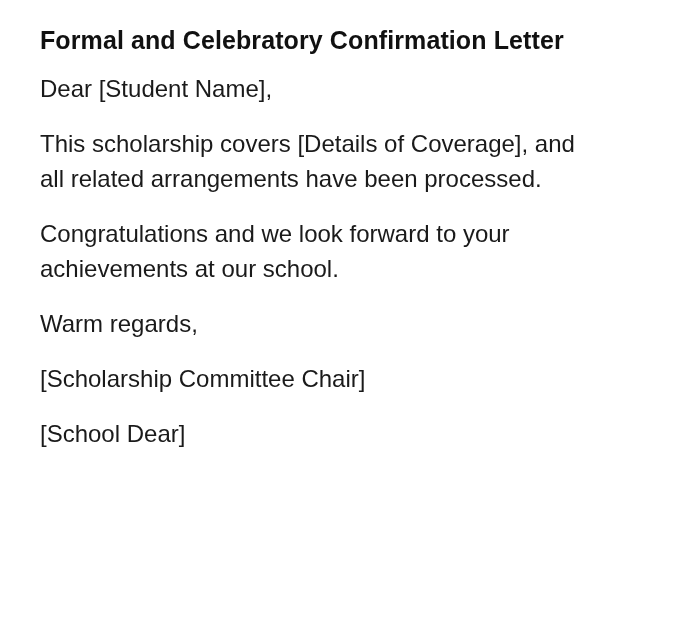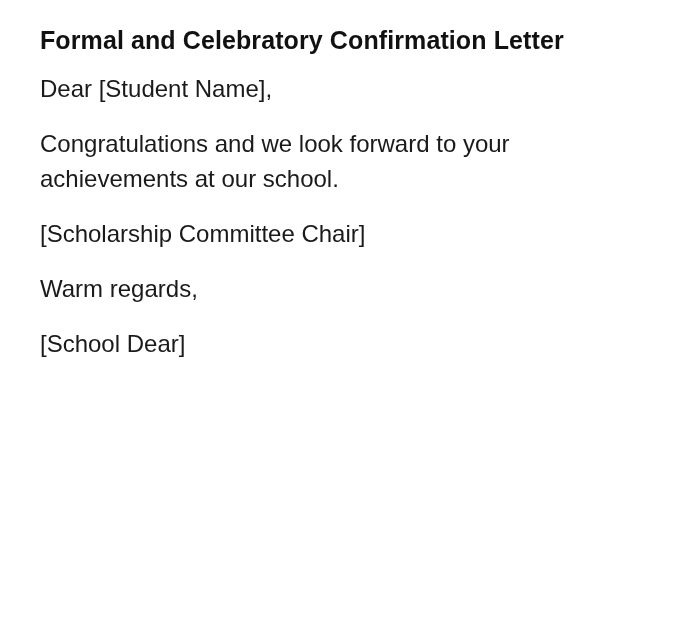--- a/index.html
+++ b/index.html
@@ -43,22 +43,23 @@
 </head>
 <body>
 
 <div class="doc">
   <h1 class="doc-title">Formal and Celebratory Confirmation Letter</h1>
 
   <div class="doc-body">
     <p class="doc-paragraph">Dear [Student Name],</p>
 
 
+    <p class="doc-paragraph">This scholarship covers [Details of Coverage], and all related arrangements have been processed.</p>
 
     <p class="doc-paragraph">Congratulations and we look forward to your achievements at our school.</p>
 
+    <p class="doc-paragraph">Warm regards,</p>
+
     <p class="doc-paragraph">[Scholarship Committee Chair]</p>
-
-    <p class="doc-paragraph">Warm regards,</p>
 
     <p class="doc-paragraph">[School Dear]</p>
   </div>
 </div>
 
 </body></html>

